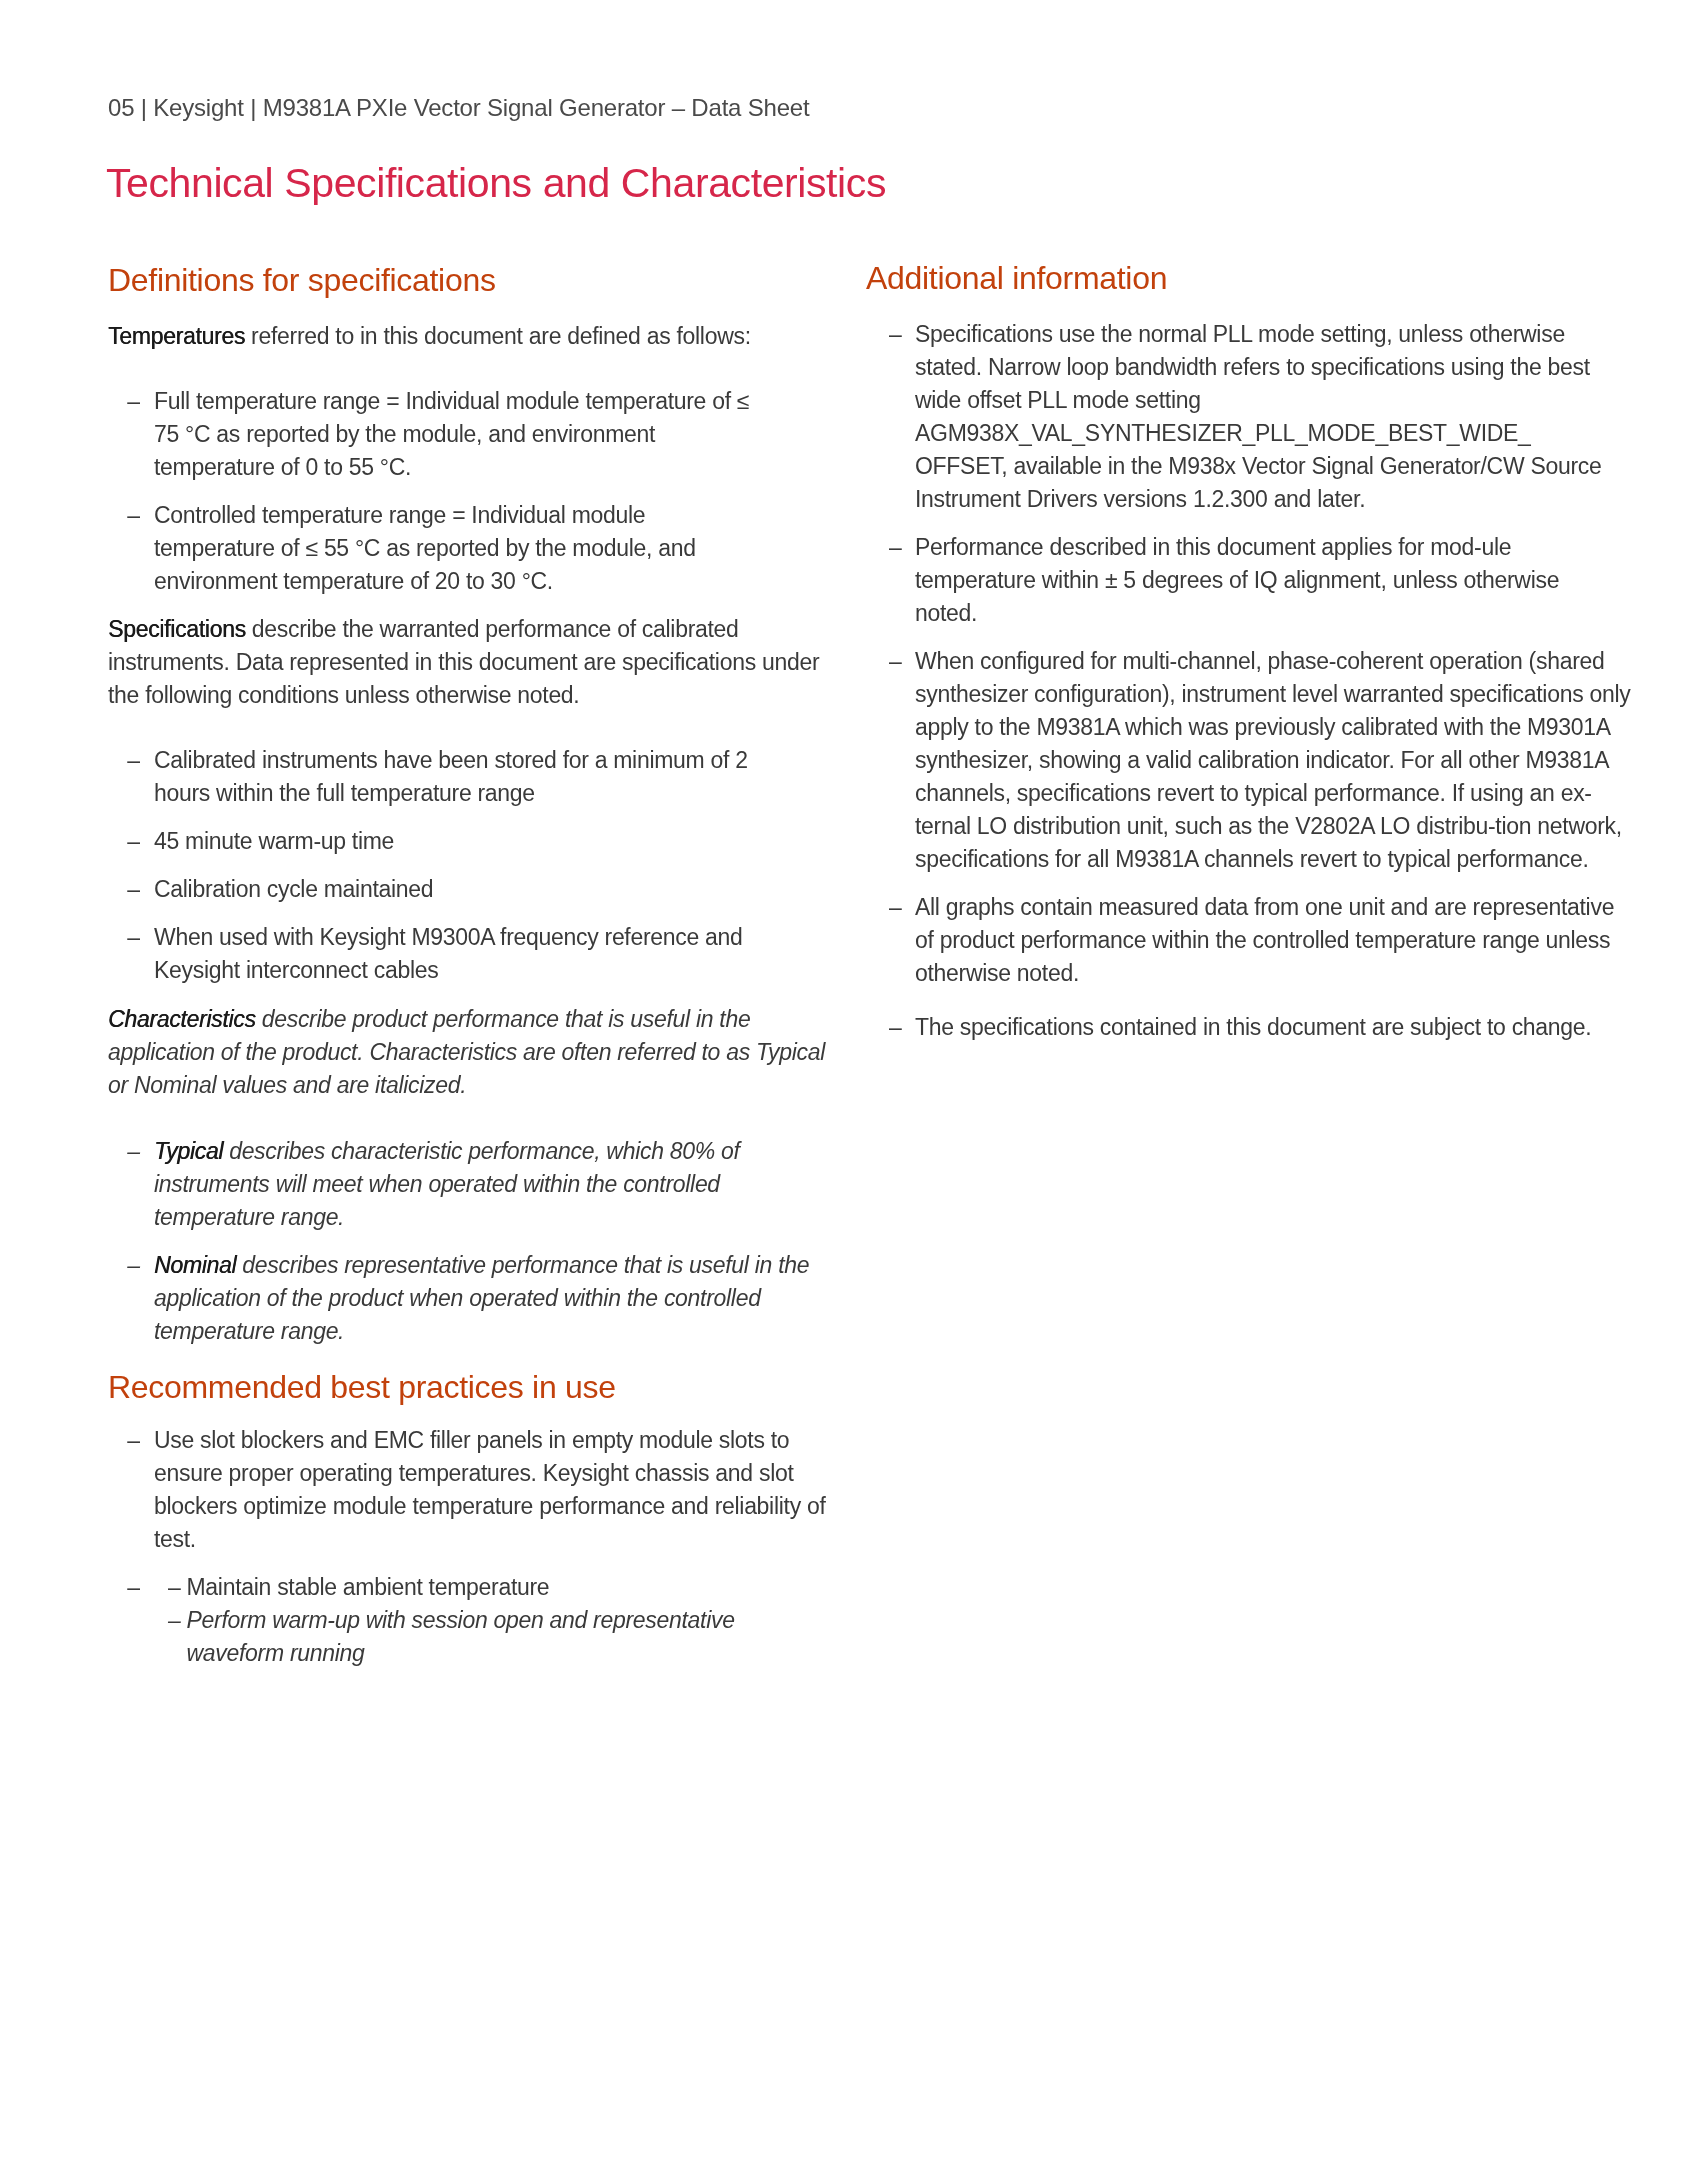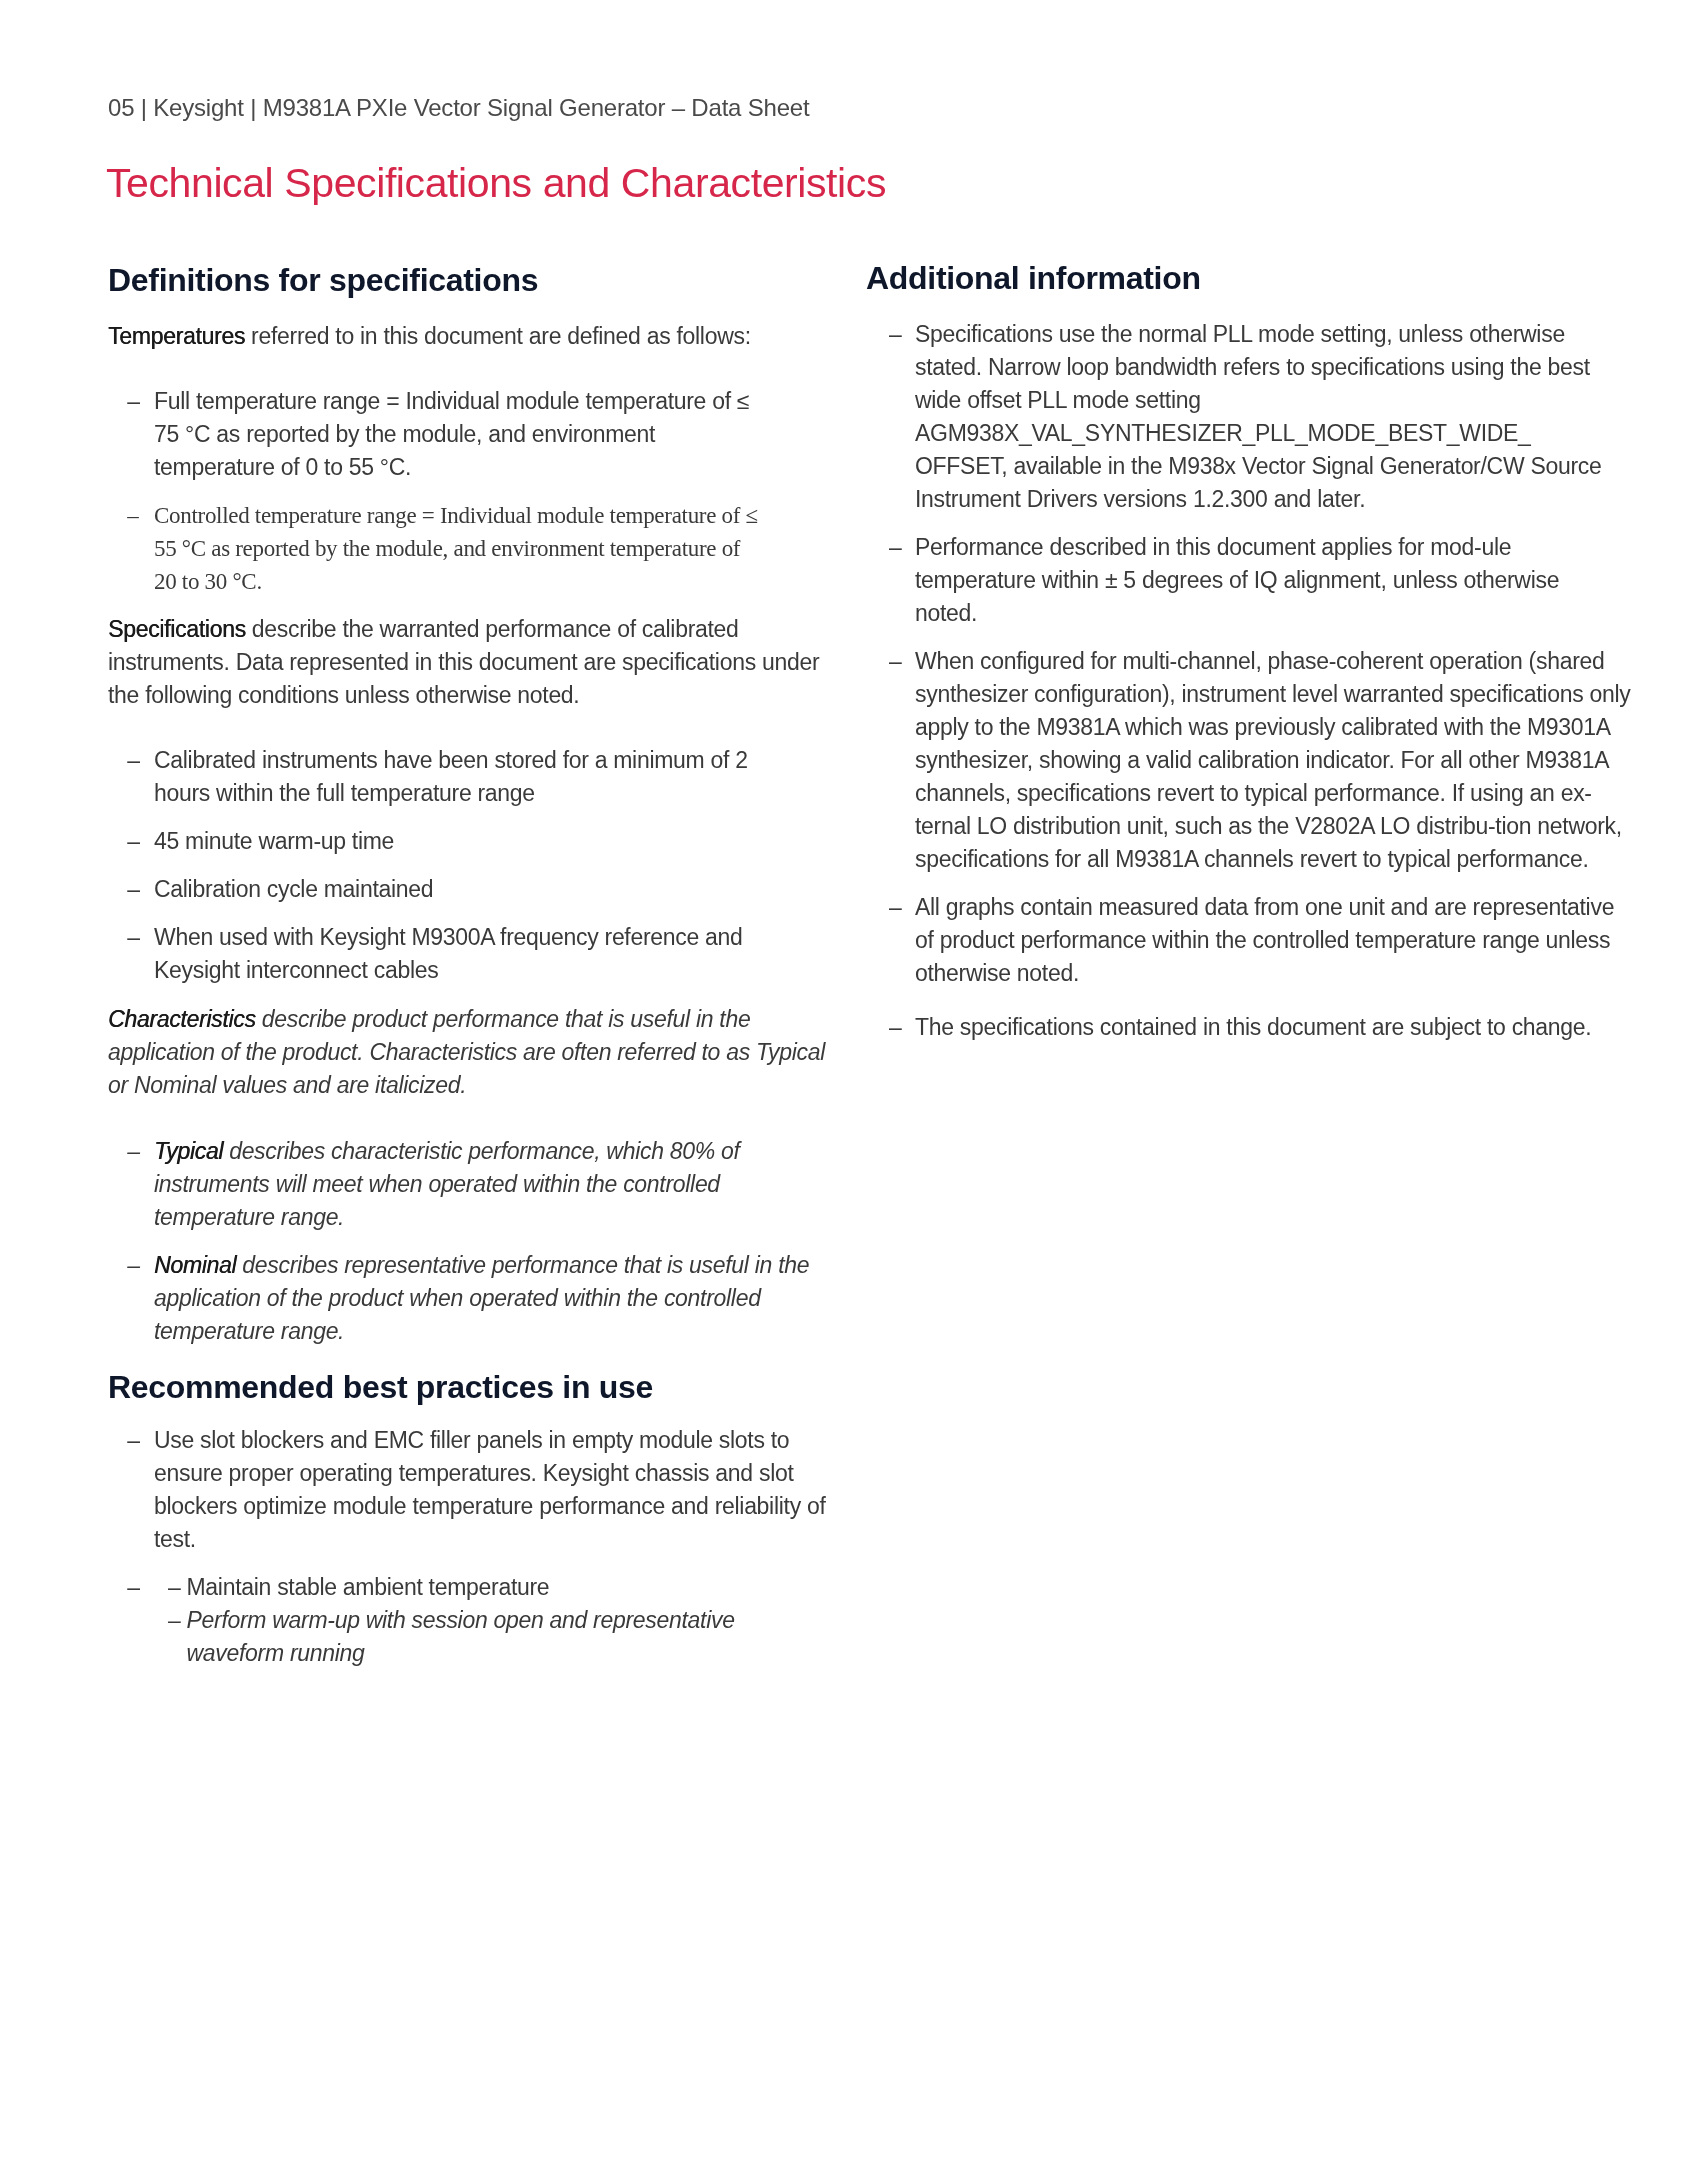--- a/index.html
+++ b/index.html
@@ -13,21 +13,21 @@
     font-size: 24px; color: #4a4a4a; letter-spacing: -0.2px;
   }
   .page-title {
     position: absolute; left: 106px; top: 160px; margin: 0;
     font-size: 41px; font-weight: normal; color: #d6264a; letter-spacing: -0.4px;
   }
   .col { position: absolute; top: 0; }
   .col-left { left: 108px; width: 720px; }
   .col-right { left: 866px; width: 720px; }
   .h2 {
-    margin: 0; font-weight: bold; color: #0f172a;
+    margin: 0; font-weight: normal; color: #c2410c;
     font-size: 32px; letter-spacing: -0.3px; position: absolute; white-space: nowrap;
   }
   .para {
     position: absolute; margin: 0; font-size: 23px; line-height: 33px; width: 729px;
     letter-spacing: -0.3px;
   }
   .para b { font-weight: normal; color: #1a1a1a; text-shadow: 0.4px 0 0 #1a1a1a; }
   .it { font-style: italic; }
   ul.dash { list-style: none; margin: 0; padding: 0; position: absolute; width: 711px; }
   ul.dash > li {
@@ -49,21 +49,21 @@
 <div class="page-header">05 | Keysight | M9381A PXIe Vector Signal Generator – Data Sheet</div>
 <h1 class="page-title">Technical Specifications and Characteristics</h1>
 
 <div class="col col-left">
   <h2 class="h2" style="top:262px; left:0;">Definitions for specifications</h2>
 
   <p class="para" style="top:320px; left:0;"><b>Temperatures</b><span> referred to in this document are defined as follows:</span></p>
 
   <ul class="dash" style="top:385px; left:0; width:667px;">
     <li style="margin-bottom:15px; width:614px;">Full temperature range = Individual module temperature of ≤ 75 °C as reported by the module, and environment temperature of 0 to 55 °C.</li>
-    <li style="width:614px;font-family:Liberation Serif, serif;">Controlled temperature range = Individual module temperature of ≤ 55 °C as reported by the module, and environment temperature of 20 to 30 °C.</li>
+    <li style="width:614px;">Controlled temperature range = Individual module temperature of ≤ 55 °C as reported by the module, and environment temperature of 20 to 30 °C.</li>
   </ul>
 
   <p class="para" style="top:613px; left:0;"><b>Specifications</b><span> describe the warranted performance of calibrated instruments. Data represented in this document are specifications under the following conditions unless otherwise noted.</span></p>
 
   <ul class="dash" style="top:744px; left:0;">
     <li style="margin-bottom:15px; width:641px;">Calibrated instruments have been stored for a minimum of 2 hours within the full temperature range</li>
     <li style="margin-bottom:15px;">45 minute warm-up time</li>
     <li style="margin-bottom:15px;">Calibration cycle maintained</li>
     <li style="width:667px;">When used with Keysight M9300A frequency reference and Keysight interconnect cables</li>
   </ul>

